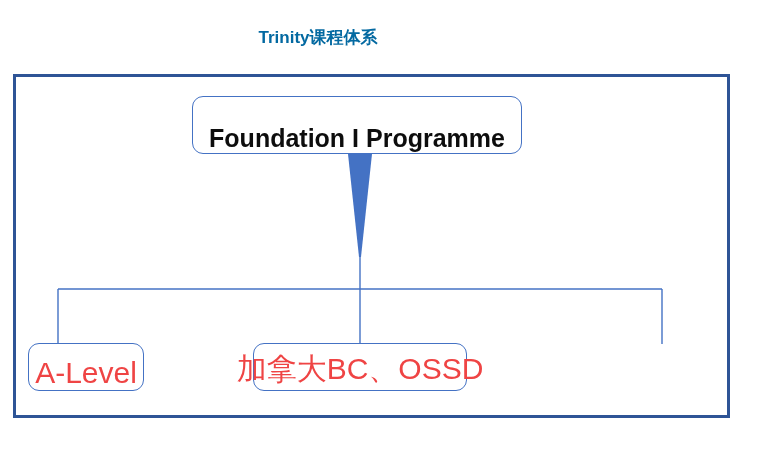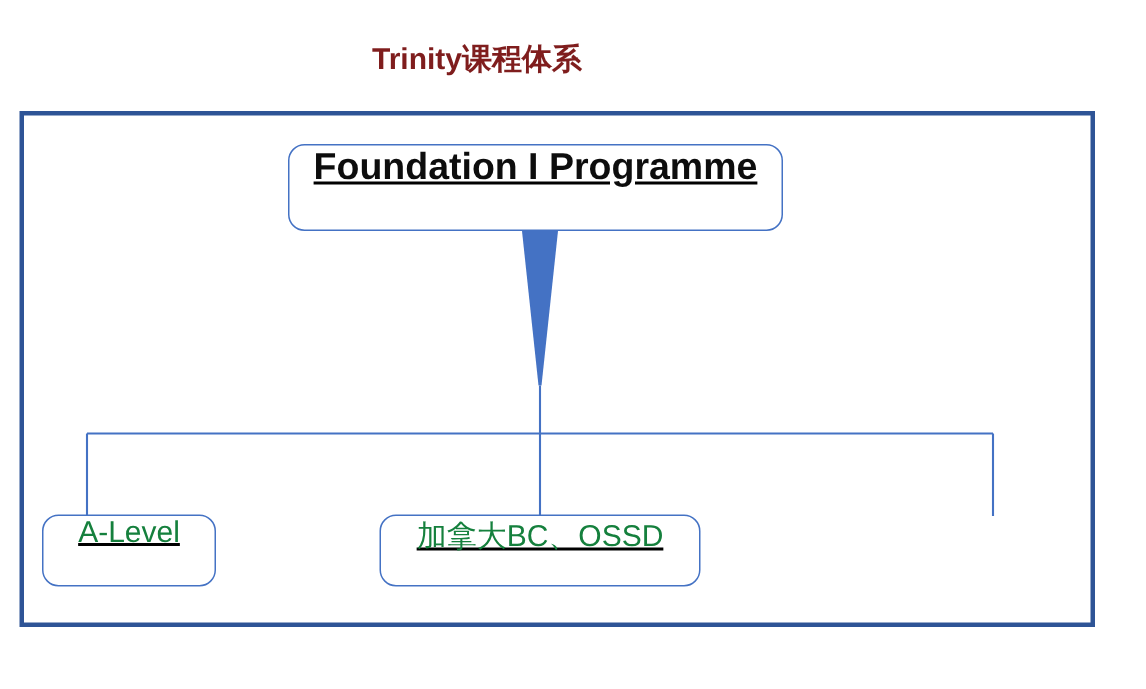--- a/index.html
+++ b/index.html
@@ -20,23 +20,23 @@
     background: #ffffff;
   }
 
   
   .chart-title {
     position: absolute;
     left: 0;
     top: 26px;
     width: 636px;
     text-align: center;
-    font-size: 20px;
+    font-size: 17px;
     font-weight: bold;
-    color: #7f1d1d;
+    color: #0369a1;
     letter-spacing: 0px;
     white-space: nowrap;
   }
 
   
   .outer-frame {
     position: absolute;
     left: 13px;
     top: 74px;
     width: 717px;
@@ -56,23 +56,22 @@
     pointer-events: none;
   }
 
   
   .node {
     position: absolute;
     box-sizing: border-box;
     display: flex;
     flex-direction: column;
     align-items: center;
-    justify-content: flex-start;
+    justify-content: flex-end;
     text-align: center;
-    text-decoration: underline;
   }
   .node-outline {
     background: #ffffff;
     border: 1.3px solid #4472C4;
     border-radius: 11px;
   }
 
   .node-top {
     left: 192px;
     top: 96px;
@@ -110,23 +109,23 @@
     line-height: 1.15;
     margin-top: 1px;
     white-space: nowrap;
   }
 
   .node-leaf {
     top: 343px;
     height: 48px;
   }
   .node-leaf .node-label {
-    font-size: 20px;
+    font-size: 30px;
     font-weight: normal;
-    color: #15803d;
+    color: #ef4444;
     white-space: nowrap;
   }
   .leaf-1 { left: 28px;  width: 116px; }
   .leaf-2 { left: 253px; width: 214px; }
   .leaf-3 { left: 584px; width: 132px; }
 </style>
 </head>
 <body>
 
 <div id="canvas">

